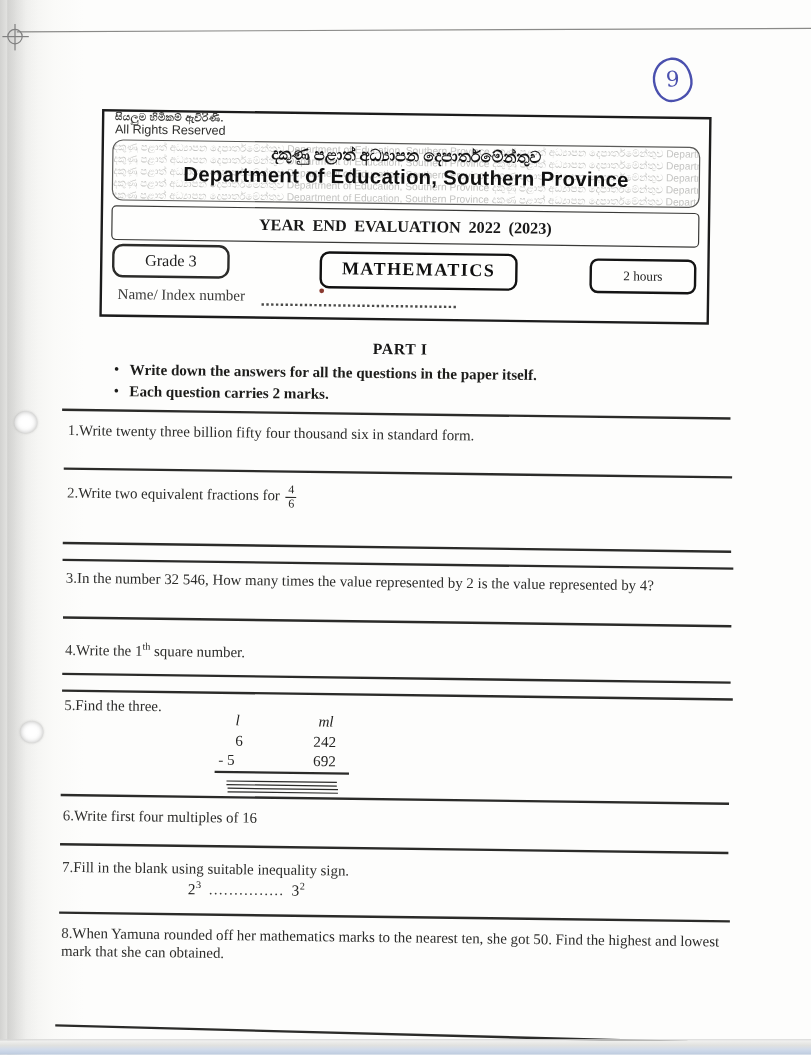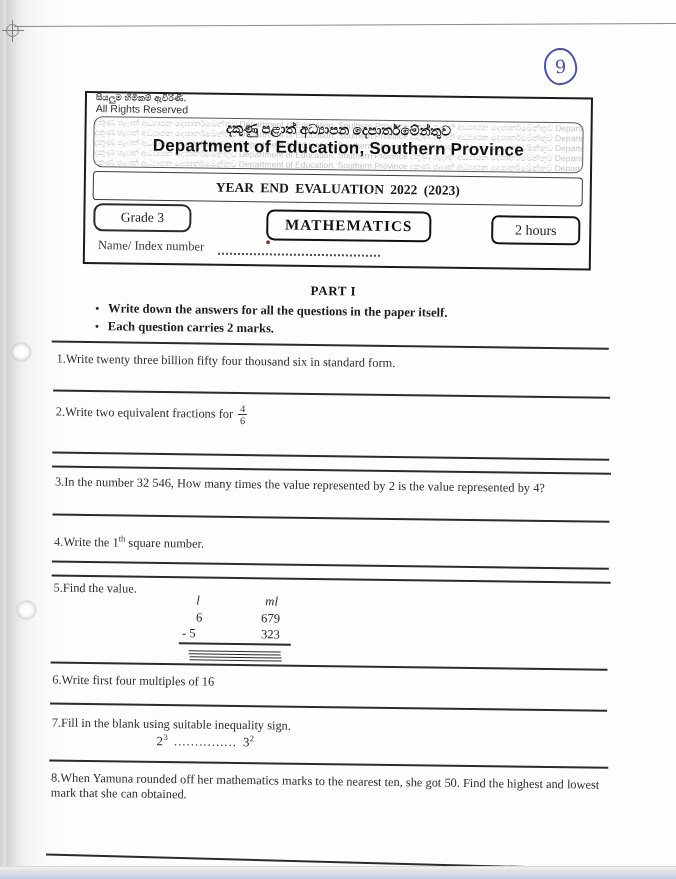--- a/index.html
+++ b/index.html
@@ -46,21 +46,21 @@
   .t-en{ font-family:"Liberation Sans","DejaVu Sans",sans-serif; font-weight:bold; font-size:17px; color:#111111; line-height:20px; letter-spacing:.2px; }
 
   .year-box{ left:94px; top:171px; width:490px; height:29px; border:1.8px solid #3a3a38; border-radius:4px; display:flex; align-items:center; justify-content:center; }
   .year-box span{ font-weight:bold; font-size:13.5px; color:#181818; word-spacing:3px; }
 
   .grade-box{ left:95px; top:203px; width:98px; height:28px; border:2px solid #2c2c2a; border-radius:9px; display:flex; align-items:center; justify-content:center; }
   .grade-box span{ font-size:13.5px; color:#222; }
   .subject-box{ left:268px; top:207px; width:165px; height:31px; border:2.8px solid #111; border-radius:8px; display:flex; align-items:center; justify-content:center; }
   .subject-box span{ font-weight:bold; font-size:15px; letter-spacing:1.2px; color:#101010; }
   .hours-box{ left:493px; top:210px; width:89px; height:29px; border:2.4px solid #141414; border-radius:7px; display:flex; align-items:center; justify-content:center; }
-  .hours-box span{ font-size:14px; color:#1c1c1c; }
+  .hours-box span{ font-size:11px; color:#1c1c1c; }
 
   .name-label{ left:100px; top:238px; font-size:12.5px; color:#3a3a38; }
   .name-dots{ left:220px; top:243px; width:162px; height:10px; border-bottom:2px dotted #4a4a48; }
   .red-dot{ left:268px; top:238px; width:4px; height:4px; border-radius:50%; background:#8a3a30; }
 
   
   .part-title{ left:60px; top:280px; width:552px; text-align:center; font-weight:bold; font-size:13px; letter-spacing:.6px; color:#161616; }
   .instr{ left:98px; top:299px; font-weight:bold; font-size:12.6px; color:#1d1d1b; }
   .instr .row{ display:flex; gap:9px; line-height:18px; }
   .instr .b{ font-size:11px; }
@@ -171,28 +171,28 @@
   <div class="abs bottom-line"></div>
 
   <div class="q" style="left:60px; top:352px;"><span class="qno">1.</span><span>Write twenty three billion fifty four thousand six in standard form.</span></div>
 
   <div class="q" style="left:60px; top:402px;"><span class="qno">2.</span><span>Write two equivalent fractions for</span><span class="frac"><span class="fn">4</span><span class="fd">6</span></span></div>
 
   <div class="q" style="left:60px; top:475px;"><span class="qno">3.</span><span>In the number 32 546, How many times the value represented by 2 is the value represented by 4?</span></div>
 
   <div class="q" style="left:60px; top:531px;"><span class="qno">4.</span><span>Write the 1</span><sup>th</sup><span> square number.</span></div>
 
-  <div class="q" style="left:60px; top:581px;"><span class="qno">5.</span><span>Find the value.</span></div>
+  <div class="q" style="left:60px; top:581px;"><span class="qno">5.</span><span>Find the three.</span></div>
 
   <div class="tcell titalic" style="left:203px; top:592px;">l</div>
   <div class="tcell titalic" style="left:272px; top:592px;">ml</div>
   <div class="tcell" style="left:203px; top:609px;">6</div>
-  <div class="tcell" style="left:268px; top:609px;">679</div>
+  <div class="tcell" style="left:268px; top:609px;">242</div>
   <div class="tcell" style="left:189px; top:625px;">- 5</div>
-  <div class="tcell" style="left:268px; top:625px;">323</div>
+  <div class="tcell" style="left:268px; top:625px;">692</div>
   <div class="rule" style="left:186px; top:641px; width:112px; height:1.6px;"></div>
   <div class="rule" style="left:196px; top:649px; width:92px; height:1.1px;"></div>
   <div class="rule" style="left:196px; top:652px; width:92px; height:1.1px;"></div>
   <div class="rule" style="left:197px; top:655px; width:92px; height:1.1px;"></div>
   <div class="rule" style="left:197px; top:658px; width:92px; height:1.1px;"></div>
 
   <div class="q" style="left:60px; top:673px;"><span class="qno">6.</span><span>Write first four multiples of 16</span></div>
 
   <div class="q" style="left:60px; top:716px;"><span class="qno">7.</span><span>Fill in the blank using suitable inequality sign.</span></div>
   <div class="expr"><span>2</span><sup>3</sup><span class="dots">...............</span><span>3</span><sup>2</sup></div>

